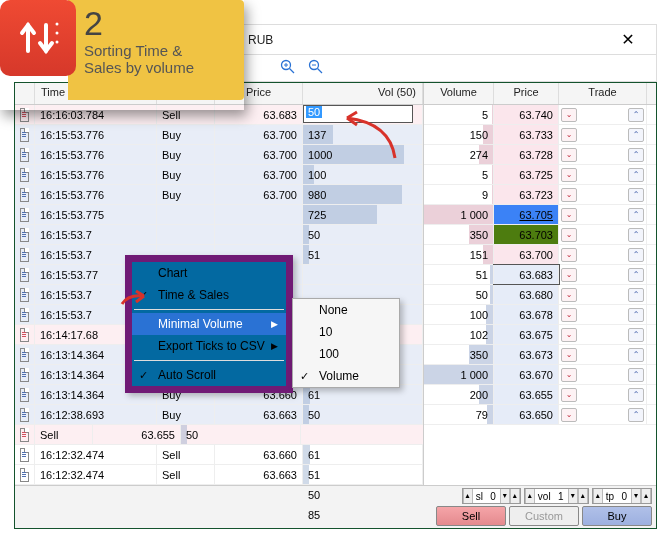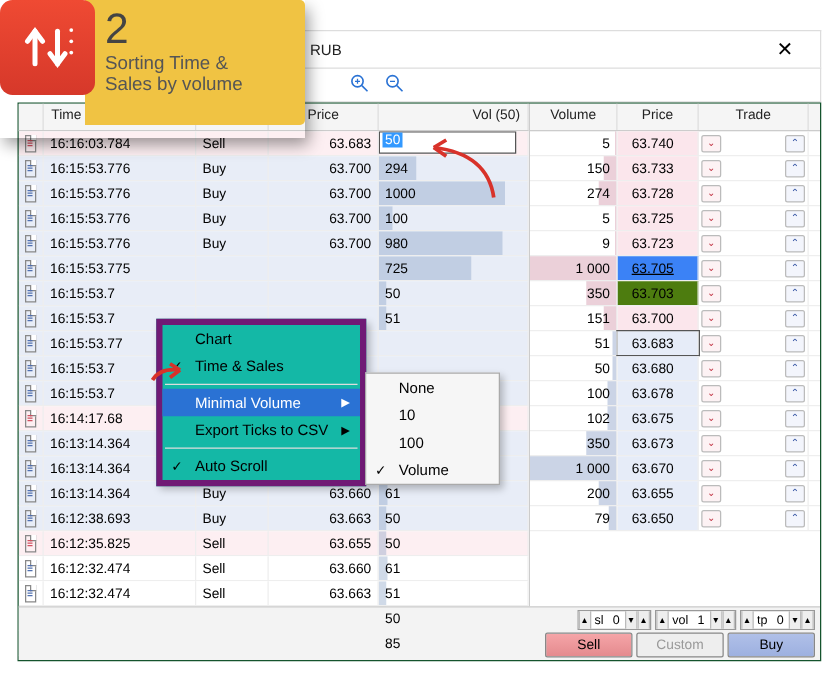--- a/index.html
+++ b/index.html
@@ -45,28 +45,28 @@
 
   
   .right-head .c-rvol { width: 70px; text-align: center; }
   .right-head .c-rprice { width: 65px; text-align: center; }
   .right-head .c-rtrade { width: 88px; text-align: center; }
   .rrow { display: flex; height: 20px; border-bottom: 1px solid #eee; align-items: center; }
   .rrow > div { border-right: 1px solid #eee; height: 100%; display: flex; align-items: center; font-size: 11px; }
   .rc-vol { width: 70px; justify-content: flex-end; padding-right: 5px; position: relative; }
   .rc-vol .bar { position:absolute; right:0; top:0; bottom:0; z-index:0; }
   .rc-vol span { position: relative; z-index:1; }
-  .rc-price { width: 65px; justify-content: flex-end; padding-right: 19px; }
+  .rc-price { width: 65px; justify-content: flex-end; padding-right: 5px; }
   .rc-trade { width: 88px; display: flex; }
   .chev { width: 16px; height: 14px; border: 1px solid #bbb; margin: 0 2px; display: flex; align-items: center; justify-content: center; font-size: 8px; line-height: 1; border-radius: 2px; }
   .chev.down { color: #c03040; background:#fdf2f4; }
   .chev.up { color: #3050a0; background:#f3f5fc; }
 
   
-  .ctxmenu { position: absolute; top: 255px; left: 125px; width: 168px; background: #14b8a6; border: 5px solid #701a75; box-shadow: 3px 3px 6px rgba(0,0,0,0.25); z-index: 50; }
+  .ctxmenu { position: absolute; top: 255px; left: 125px; width: 168px; background: #0369a1; border: 7px solid #701a75; box-shadow: 3px 3px 6px rgba(0,0,0,0.25); z-index: 50; }
   .ctxmenu .sep { height: 1px; background: #ddd; margin: 3px 2px; }
   .ctxmenu .item { display: flex; align-items: center; height: 22px; padding: 0 8px 0 26px; position: relative; font-size: 12px; }
   .ctxmenu .item.check::before { content:"✓"; position:absolute; left:7px; font-size:11px; }
   .ctxmenu .item.selected { background: #2a72d4; color: #fff; }
   .ctxmenu .item .arrow { margin-left: auto; font-size: 9px; }
 
   .submenu { position: absolute; top: 298px; left: 292px; width: 108px; background: #f6f6f6; border: 1px solid #aaa; box-shadow: 3px 3px 6px rgba(0,0,0,0.25); z-index: 51; }
   .submenu .item { display: flex; align-items: center; height: 22px; padding: 0 8px 0 26px; position: relative; font-size: 12px; }
   .submenu .item.check::before { content:"✓"; position:absolute; left:7px; font-size:11px; }
 
@@ -158,21 +158,21 @@
                 <span style="background:#5070b0"></span>
                 <span style="background:#5070b0"></span>
               </div>
             </div>
           </div>
           <div class="c-time">16:15:53.776</div>
           <div class="c-type">Buy</div>
           <div class="c-price">63.700</div>
           <div class="c-vol">
             <div class="vol-bar" style="width:25%"></div>
-            <span class="vol-text">294</span>
+            <span class="vol-text">137</span>
           </div>
         </div>
         <div class="row" style="background: rgb(232, 237, 247);">
           <div class="icon-cell">
             <div class="icon-doc">
               <div class="lines">
                 <span style="background:#5070b0"></span>
                 <span style="background:#5070b0"></span>
                 <span style="background:#5070b0"></span>
               </div>
@@ -423,21 +423,20 @@
         <div class="row" style="background: rgb(253, 239, 242);">
           <div class="icon-cell">
             <div class="icon-doc">
               <div class="lines">
                 <span style="background:#d05060"></span>
                 <span style="background:#d05060"></span>
                 <span style="background:#d05060"></span>
               </div>
             </div>
           </div>
-          <div class="c-time">16:12:35.825</div>
           <div class="c-type">Sell</div>
           <div class="c-price">63.655</div>
           <div class="c-vol">
             <div class="vol-bar" style="width:5%"></div>
             <span class="vol-text">50</span>
           </div>
         </div>
         <div class="row" style="background: rgb(255, 255, 255);">
           <div class="icon-cell">
             <div class="icon-doc">

